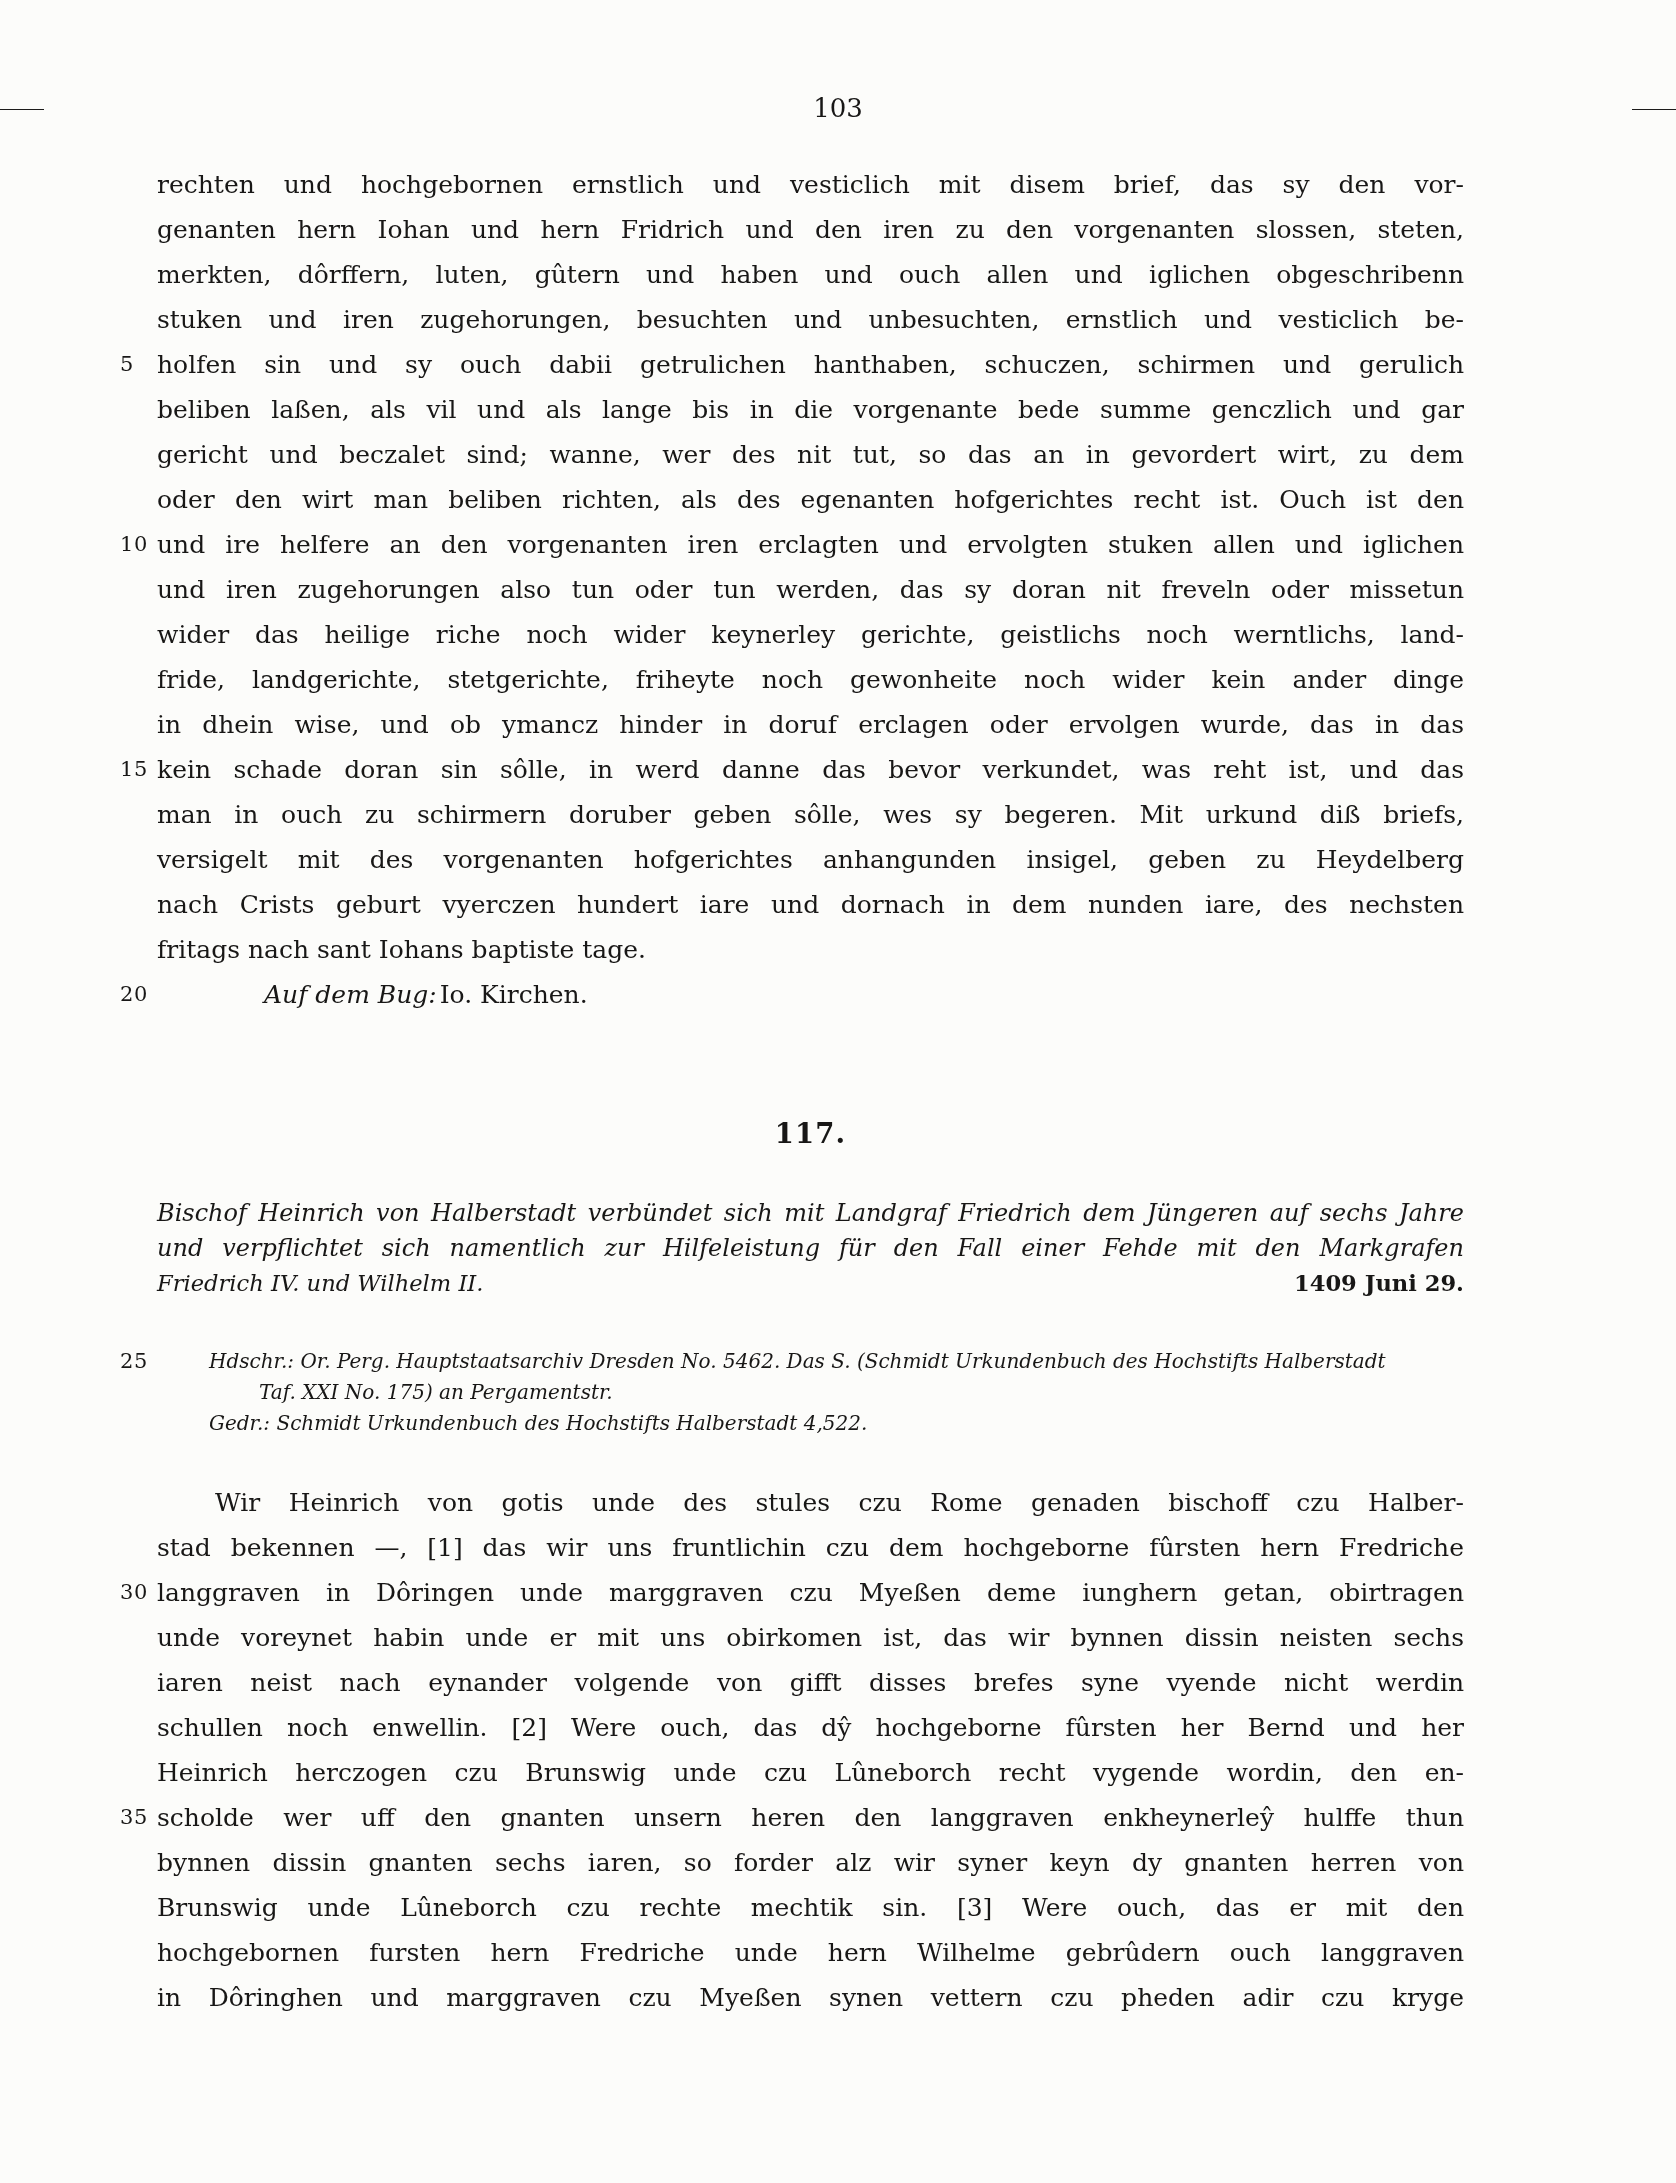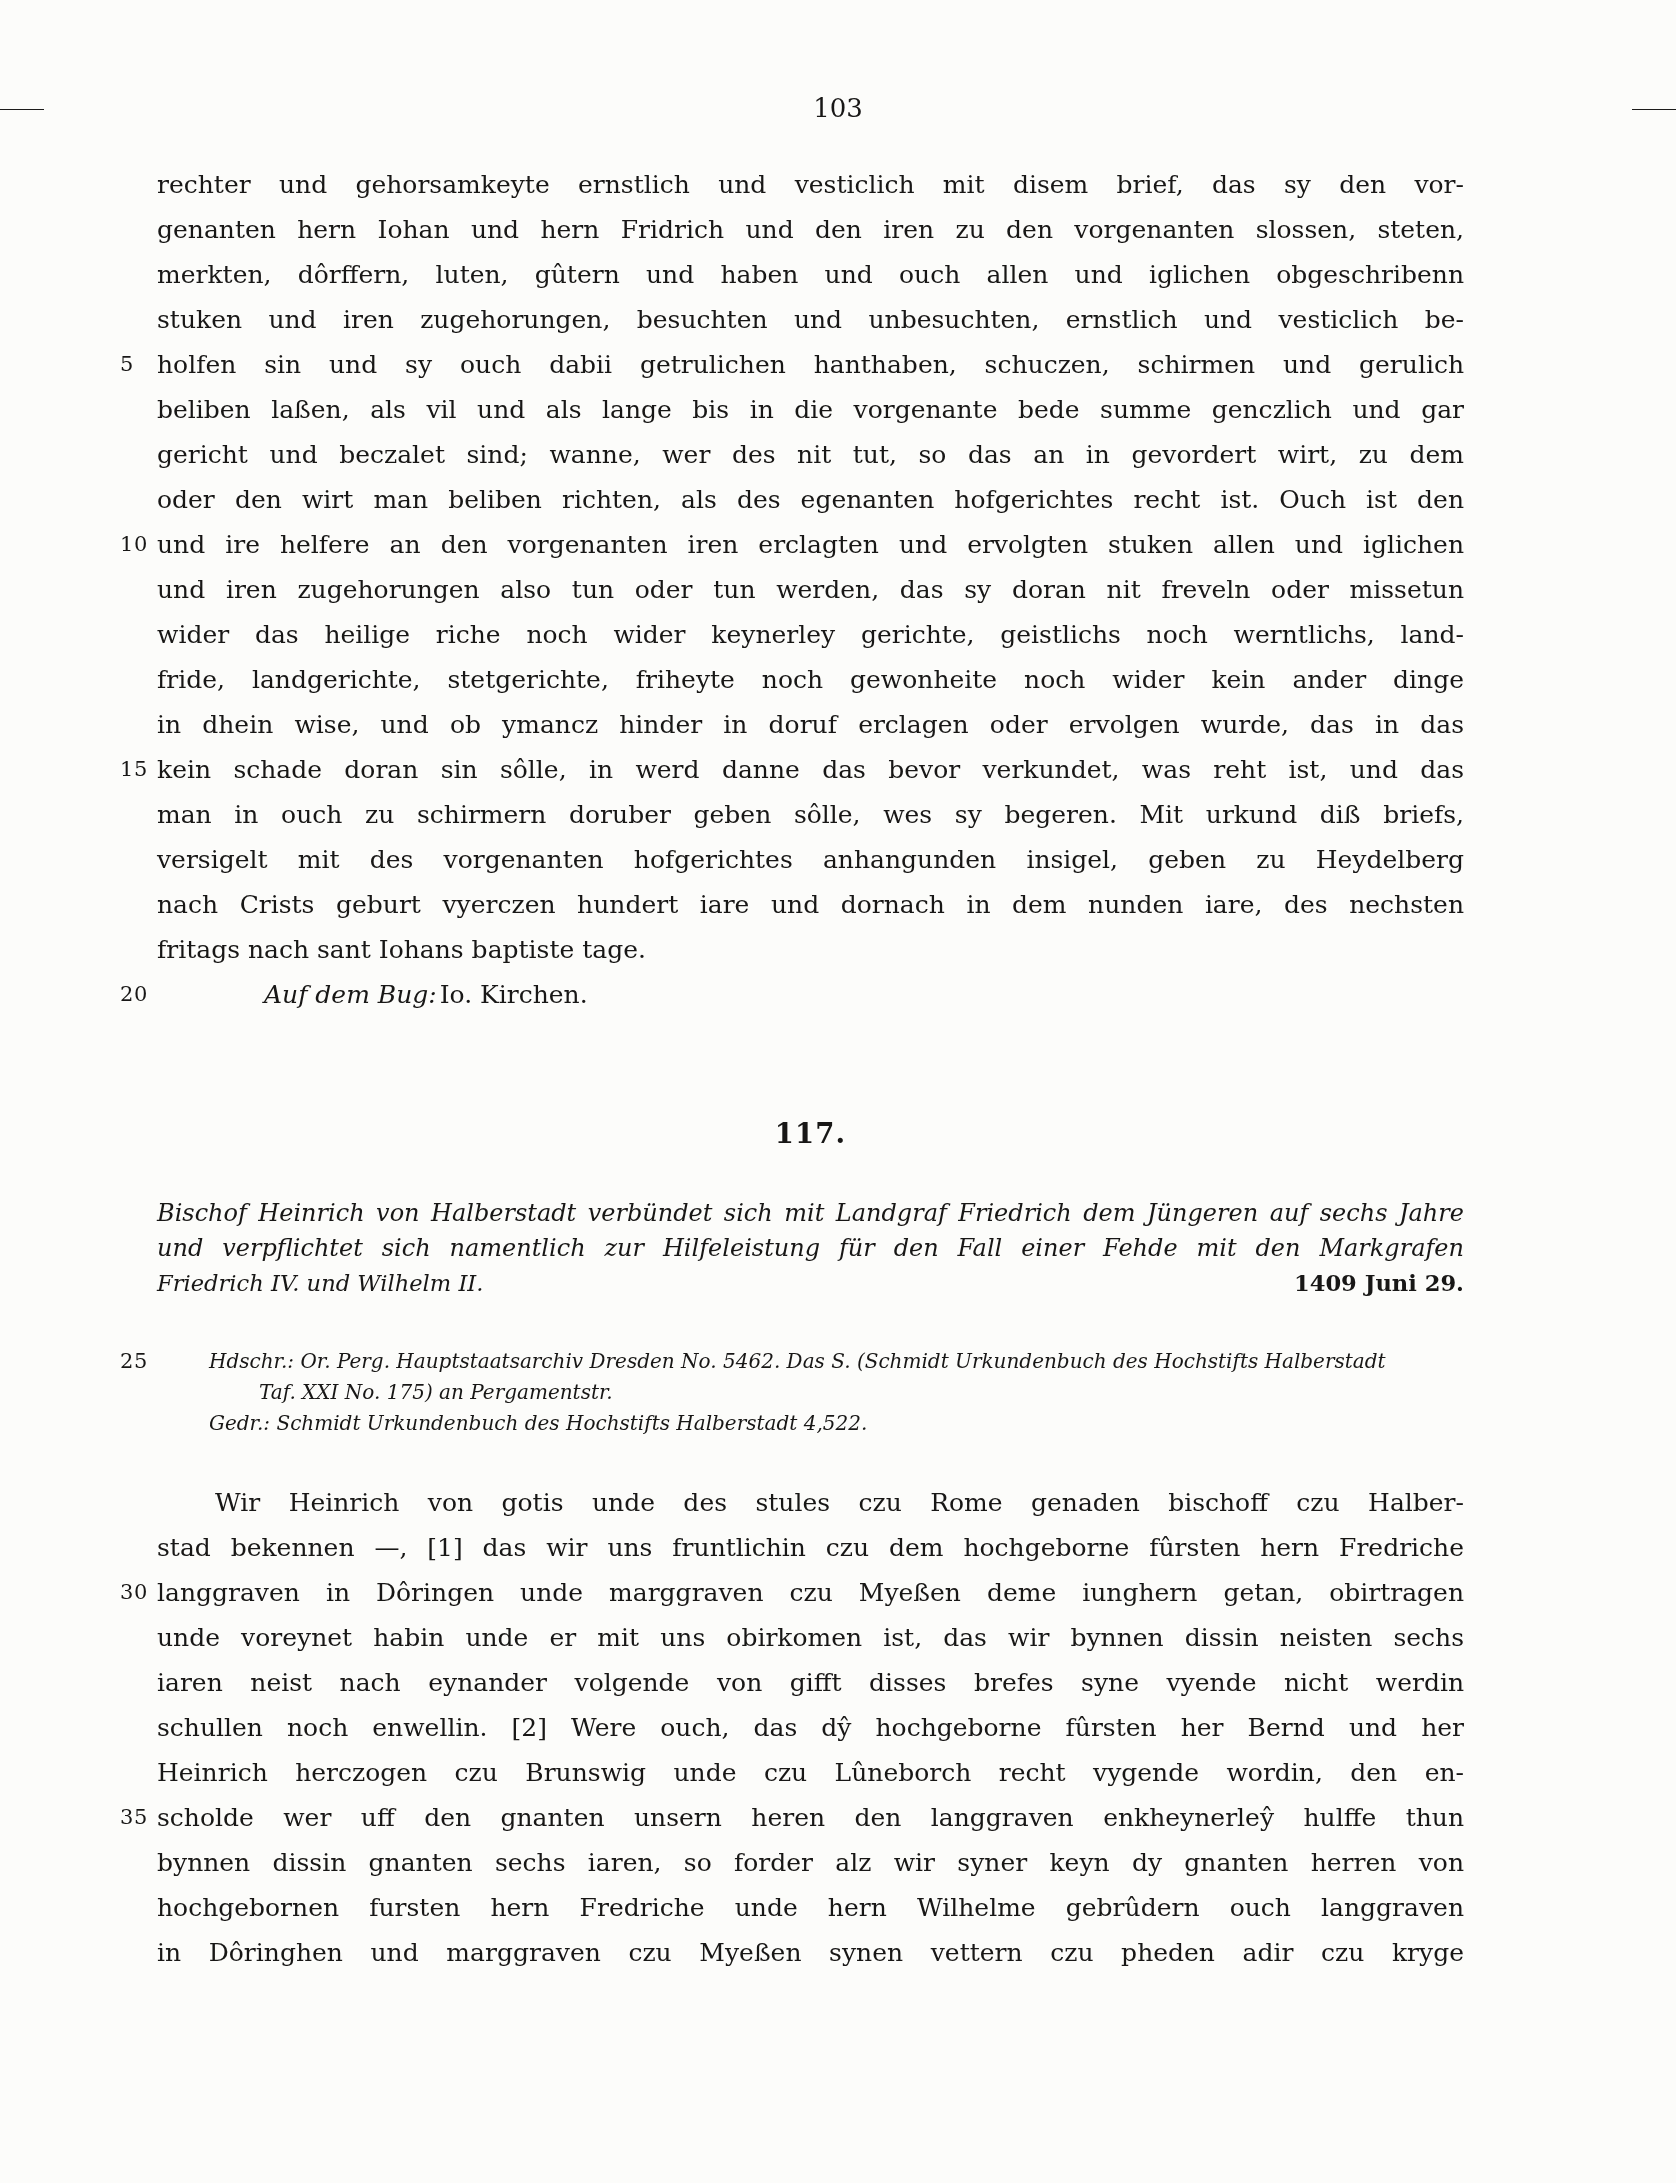--- a/index.html
+++ b/index.html
@@ -108,21 +108,21 @@
 
   <div class="page-header">
     <span class="rule"></span>
     <span class="page-number">103</span>
     <span class="rule"></span>
   </div>
 
   <div class="text-block">
 
     <div>
-        <div class="line"><span class="line-text">rechter und gehorsamkeyte ernstlich und vesticlich mit disem brief, das sy den vor-</span></div>
+        <div class="line"><span class="line-text">rechten und hochgebornen ernstlich und vesticlich mit disem brief, das sy den vor-</span></div>
         <div class="line"><span class="line-text">genanten hern Iohan und hern Fridrich und den iren zu den vorgenanten slossen, steten,</span></div>
         <div class="line"><span class="line-text">merkten, dôrffern, luten, gûtern und haben und ouch allen und iglichen obgeschribenn</span></div>
         <div class="line"><span class="line-text">stuken und iren zugehorungen, besuchten und unbesuchten, ernstlich und vesticlich be-</span></div>
         <div class="line"><span class="line-num">5</span><span class="line-text">holfen sin und sy ouch dabii getrulichen hanthaben, schuczen, schirmen und gerulich</span></div>
         <div class="line"><span class="line-text">beliben laßen, als vil und als lange bis in die vorgenante bede summe genczlich und gar</span></div>
         <div class="line"><span class="line-text">gericht und beczalet sind; wanne, wer des nit tut, so das an in gevordert wirt, zu dem</span></div>
         <div class="line"><span class="line-text">oder den wirt man beliben richten, als des egenanten hofgerichtes recht ist. Ouch ist den</span></div>
         <div class="line"><span class="line-num">10</span><span class="line-text">und ire helfere an den vorgenanten iren erclagten und ervolgten stuken allen und iglichen</span></div>
         <div class="line"><span class="line-text">und iren zugehorungen also tun oder tun werden, das sy doran nit freveln oder missetun</span></div>
         <div class="line"><span class="line-text">wider das heilige riche noch wider keynerley gerichte, geistlichs noch werntlichs, land-</span></div>
@@ -162,20 +162,21 @@
     <div class="doc-body">
         <div class="line line-indent"><span class="line-text">Wir Heinrich von gotis unde des stules czu Rome genaden bischoff czu Halber-</span></div>
         <div class="line"><span class="line-text">stad bekennen —, [1] das wir uns fruntlichin czu dem hochgeborne fûrsten hern Fredriche</span></div>
         <div class="line"><span class="line-num">30</span><span class="line-text">langgraven in Dôringen unde marggraven czu Myeßen deme iunghern getan, obirtragen</span></div>
         <div class="line"><span class="line-text">unde voreynet habin unde er mit uns obirkomen ist, das wir bynnen dissin neisten sechs</span></div>
         <div class="line"><span class="line-text">iaren neist nach eynander volgende von gifft disses brefes syne vyende nicht werdin</span></div>
         <div class="line"><span class="line-text">schullen noch enwellin. [2] Were ouch, das dŷ hochgeborne fûrsten her Bernd und her</span></div>
         <div class="line"><span class="line-text">Heinrich herczogen czu Brunswig unde czu Lûneborch recht vygende wordin, den en-</span></div>
         <div class="line"><span class="line-num">35</span><span class="line-text">scholde wer uff den gnanten unsern heren den langgraven enkheynerleŷ hulffe thun</span></div>
         <div class="line"><span class="line-text">bynnen dissin gnanten sechs iaren, so forder alz wir syner keyn dy gnanten herren von</span></div>
+        <div class="line"><span class="line-text">Brunswig unde Lûneborch czu rechte mechtik sin. [3] Were ouch, das er mit den</span></div>
         <div class="line"><span class="line-text">hochgebornen fursten hern Fredriche unde hern Wilhelme gebrûdern ouch langgraven</span></div>
         <div class="line"><span class="line-text">in Dôringhen und marggraven czu Myeßen synen vettern czu pheden adir czu kryge</span></div>
       </div>
 
   </div>
 
 </div>
 
 
 </body></html>

